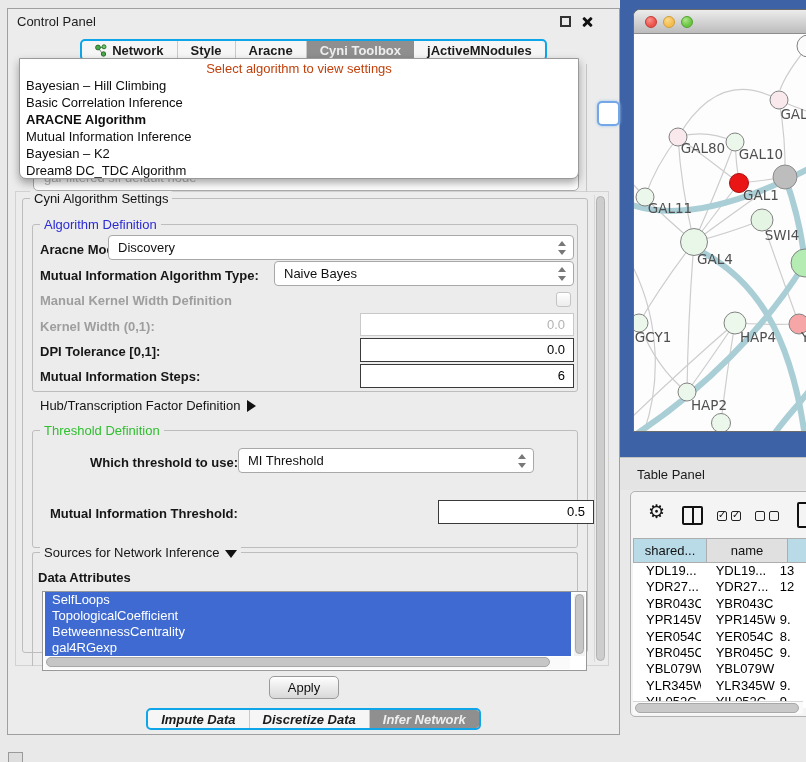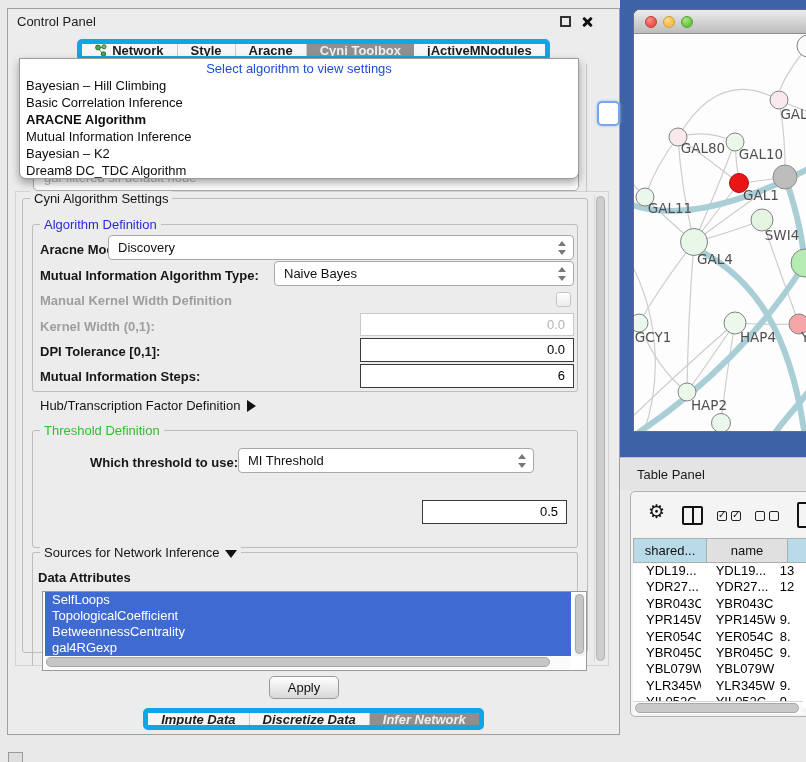--- a/index.html
+++ b/index.html
@@ -10,29 +10,29 @@
   .cp-window { position:absolute; left:7px; top:8px; width:613px; height:727px; background:#ececec; border:1px solid #9f9f9f; }
   .cp-titlebar { position:absolute; left:0; top:0; right:12px; height:24px; }
   .cp-title { position:absolute; left:9px; top:5px; font-size:13px; color:#1c1c1c; }
   .float-btn { position:absolute; right:36px; top:7px; width:11px; height:11px; border:2px solid #333; background:transparent; }
   .close-btn { position:absolute; right:14px; top:7px; width:12px; height:12px; }
   .close-btn::before,.close-btn::after { content:""; position:absolute; left:5px; top:0; width:3px; height:12px; background:#111; border-radius:1px; }
   .close-btn::before { transform:rotate(45deg);} .close-btn::after { transform:rotate(-45deg);}
 
   
   .tabstrip { position:absolute; left:0; right:0; display:flex; justify-content:center; }
-  .tabstrip-inner { display:inline-flex; border:5px solid #0ea5e9; border-radius:5px; background:#f6f6f6; overflow:hidden; height:22px; }
+  .tabstrip-inner { display:inline-flex; border:2px solid #0ea5e9; border-radius:5px; background:#f6f6f6; overflow:hidden; height:22px; }
   .tab { display:flex; align-items:center; gap:5px; padding:0 13px; font-weight:bold; font-size:13px; color:#1b1b1b; border-right:1px solid #c9c9c9; cursor:default; }
   .tab:last-child { border-right:none; }
   .tab.selected { background:#8f8f8f; color:#efefef; border-right:none; }
   .top-tabs { top:30px; } .bottom-tabs { top:699px;font-style:italic; }
 
   
   .algo-popup { position:absolute; left:11px; top:49px; width:560px; height:121px; background:#ffffff; border:1px solid #9a9a9a; border-radius:0 0 7px 7px; box-shadow:0 4px 9px rgba(0,0,0,0.35); z-index:20; padding-top:1px; }
-  .algo-placeholder { text-align:center; color:#1d4ed8; font-size:13px; height:17px; line-height:17px; }
+  .algo-placeholder { text-align:center; color:#c2410c; font-size:13px; height:17px; line-height:17px; }
   .algo-item { padding-left:6px; font-size:13px; height:17px; line-height:17px; color:#0d0d0d; }
   .algo-item.bold { font-weight:bold; }
 
   
   .hidden-combo { position:absolute; left:25px; top:156px; width:546px; height:26px; background:#fff; border:1px solid #ababab; border-radius:5px; z-index:5; color:#b3b3b3; line-height:24px; padding-left:10px; }
   .sliver-line { position:absolute; left:578px; top:55px; width:1px; height:128px; background:#c7c7c7; z-index:4; }
   .sliver-combo { position:absolute; left:589px; top:92px; width:23px; height:25px; background:#fff; border:2px solid #74a7e8; border-radius:5px; z-index:6; box-shadow:0 0 3px #9cc2ee; }
 
   
   .settings { position:absolute; left:7px; top:182px; width:594px; height:475px; background:#ececec; border:1px solid #d2d2d2; }
@@ -197,21 +197,22 @@
     </div>
 
     <div class="groupbox" style="left:16px;top:238px;width:546px;height:118px;">
       <span class="legend green">Threshold Definition</span>
     </div>
     <span class="lbl" style="left:74px;top:263px;">Which threshold to use:</span>
     <div class="combo" style="left:222px;top:256px;width:296px;height:25px;">
       <span>MI Threshold</span>
       <span class="arrows"></span>
     </div>
-    <div class="field active" style="left:406px;top:308px;width:145px;height:24px;">0.5</div>
+    <span class="lbl" style="left:34px;top:314px;">Mutual Information Threshold:</span>
+    <div class="field active" style="left:422px;top:308px;width:156px;height:24px;">0.5</div>
 
     <div class="groupbox" style="left:16px;top:360px;width:546px;height:114px;border-bottom:none;border-radius:3px 3px 0 0;">
       <span class="legend black"><span>Sources for Network Inference</span><span class="tri-down"></span></span>
     </div>
     <span class="lbl" style="left:22px;top:378px;">Data Attributes</span>
 
     <div class="listbox">
       <div id="attr-items">
           <div class="list-item">SelfLoops</div>
           <div class="list-item">TopologicalCoefficient</div>

